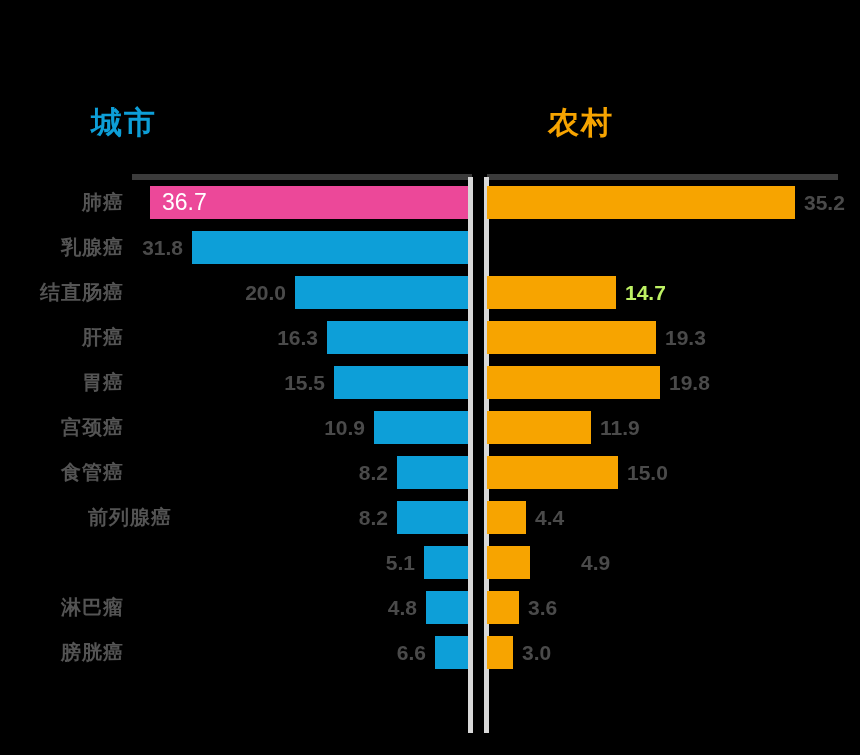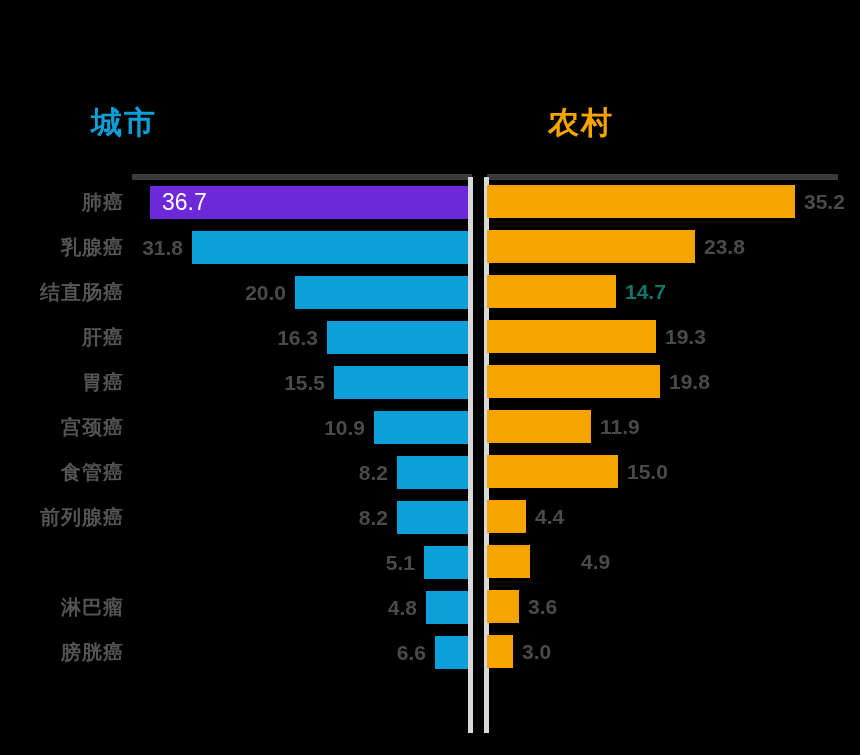--- a/index.html
+++ b/index.html
@@ -140,21 +140,21 @@
   }
 
   
   .right-half {
     position: absolute;
     left: 487px;
     top: 0;
     height: 32px;
     display: flex;
     flex-direction: row;
-    align-items: flex-end;
+    align-items: center;
   }
   .bar-right {
     background: #F7A400;
     height: 33px;
     flex: 0 0 auto;
   }
   .val-right {
     height: 33px;
     line-height: 33px;
     font-size: 21px;
@@ -177,49 +177,45 @@
   <div class="top-rule" id="rule-left" style="background: rgb(59, 59, 59);"></div>
   <div class="top-rule" id="rule-right" style="background: rgb(59, 59, 59);"></div>
 
   <div class="axis-line" id="axis-left" style="background: rgb(216, 216, 216);"></div>
   <div class="axis-line" id="axis-right" style="background: rgb(216, 216, 216);"></div>
 
   <div id="rows">
       <div class="row">
         <div class="cat-label" style="color: rgb(84, 84, 84);">肺癌</div>
         <div class="left-half">
-          <div class="bar-left inside-label" style="width: 318px; background: #6d28d9;">
+          <div class="bar-left inside-label" style="width: 318px; background: #ec4899;">
             <span class="inner-val" style="color: rgb(255, 255, 255);">36.7</span>
           </div>
         </div>
         <div class="right-half">
           <div class="bar-right" style="width: 308px; background: rgb(247, 164, 0);"></div>
           <div class="val-right" style="color: rgb(74, 74, 74);">35.2</div>
         </div>
       </div>
       <div class="row">
         <div class="cat-label" style="color: rgb(84, 84, 84);">乳腺癌</div>
         <div class="left-half">
           <div class="val-left" style="color: rgb(74, 74, 74);">31.8</div>
           <div class="bar-left" style="width: 276px; background: rgb(13, 159, 216);"></div>
         </div>
-        <div class="right-half">
-          <div class="bar-right" style="width: 208px; background: rgb(247, 164, 0);"></div>
-          <div class="val-right" style="color: rgb(74, 74, 74);">23.8</div>
-        </div>
       </div>
       <div class="row">
         <div class="cat-label" style="color: rgb(84, 84, 84);">结直肠癌</div>
         <div class="left-half">
           <div class="val-left" style="color: rgb(74, 74, 74);">20.0</div>
           <div class="bar-left" style="width: 173px; background: rgb(13, 159, 216);"></div>
         </div>
         <div class="right-half">
           <div class="bar-right" style="width: 129px; background: rgb(247, 164, 0);"></div>
-          <div class="val-right" style="color: #0f766e;">14.7</div>
+          <div class="val-right" style="color: #bef264;">14.7</div>
         </div>
       </div>
       <div class="row">
         <div class="cat-label" style="color: rgb(84, 84, 84);">肝癌</div>
         <div class="left-half">
           <div class="val-left" style="color: rgb(74, 74, 74);">16.3</div>
           <div class="bar-left" style="width: 141px; background: rgb(13, 159, 216);"></div>
         </div>
         <div class="right-half">
           <div class="bar-right" style="width: 169px; background: rgb(247, 164, 0);"></div>
@@ -253,21 +249,21 @@
         <div class="left-half">
           <div class="val-left" style="color: rgb(74, 74, 74);">8.2</div>
           <div class="bar-left" style="width: 71px; background: rgb(13, 159, 216);"></div>
         </div>
         <div class="right-half">
           <div class="bar-right" style="width: 131px; background: rgb(247, 164, 0);"></div>
           <div class="val-right" style="color: rgb(74, 74, 74);">15.0</div>
         </div>
       </div>
       <div class="row">
-        <div class="cat-label" style="color: rgb(84, 84, 84);">前列腺癌</div>
+        <div class="cat-label" style="color: rgb(84, 84, 84); padding-left: 48px;">前列腺癌</div>
         <div class="left-half">
           <div class="val-left" style="color: rgb(74, 74, 74);">8.2</div>
           <div class="bar-left" style="width: 71px; background: rgb(13, 159, 216);"></div>
         </div>
         <div class="right-half">
           <div class="bar-right" style="width: 39px; background: rgb(247, 164, 0);"></div>
           <div class="val-right" style="color: rgb(74, 74, 74);">4.4</div>
         </div>
       </div>
       <div class="row">

